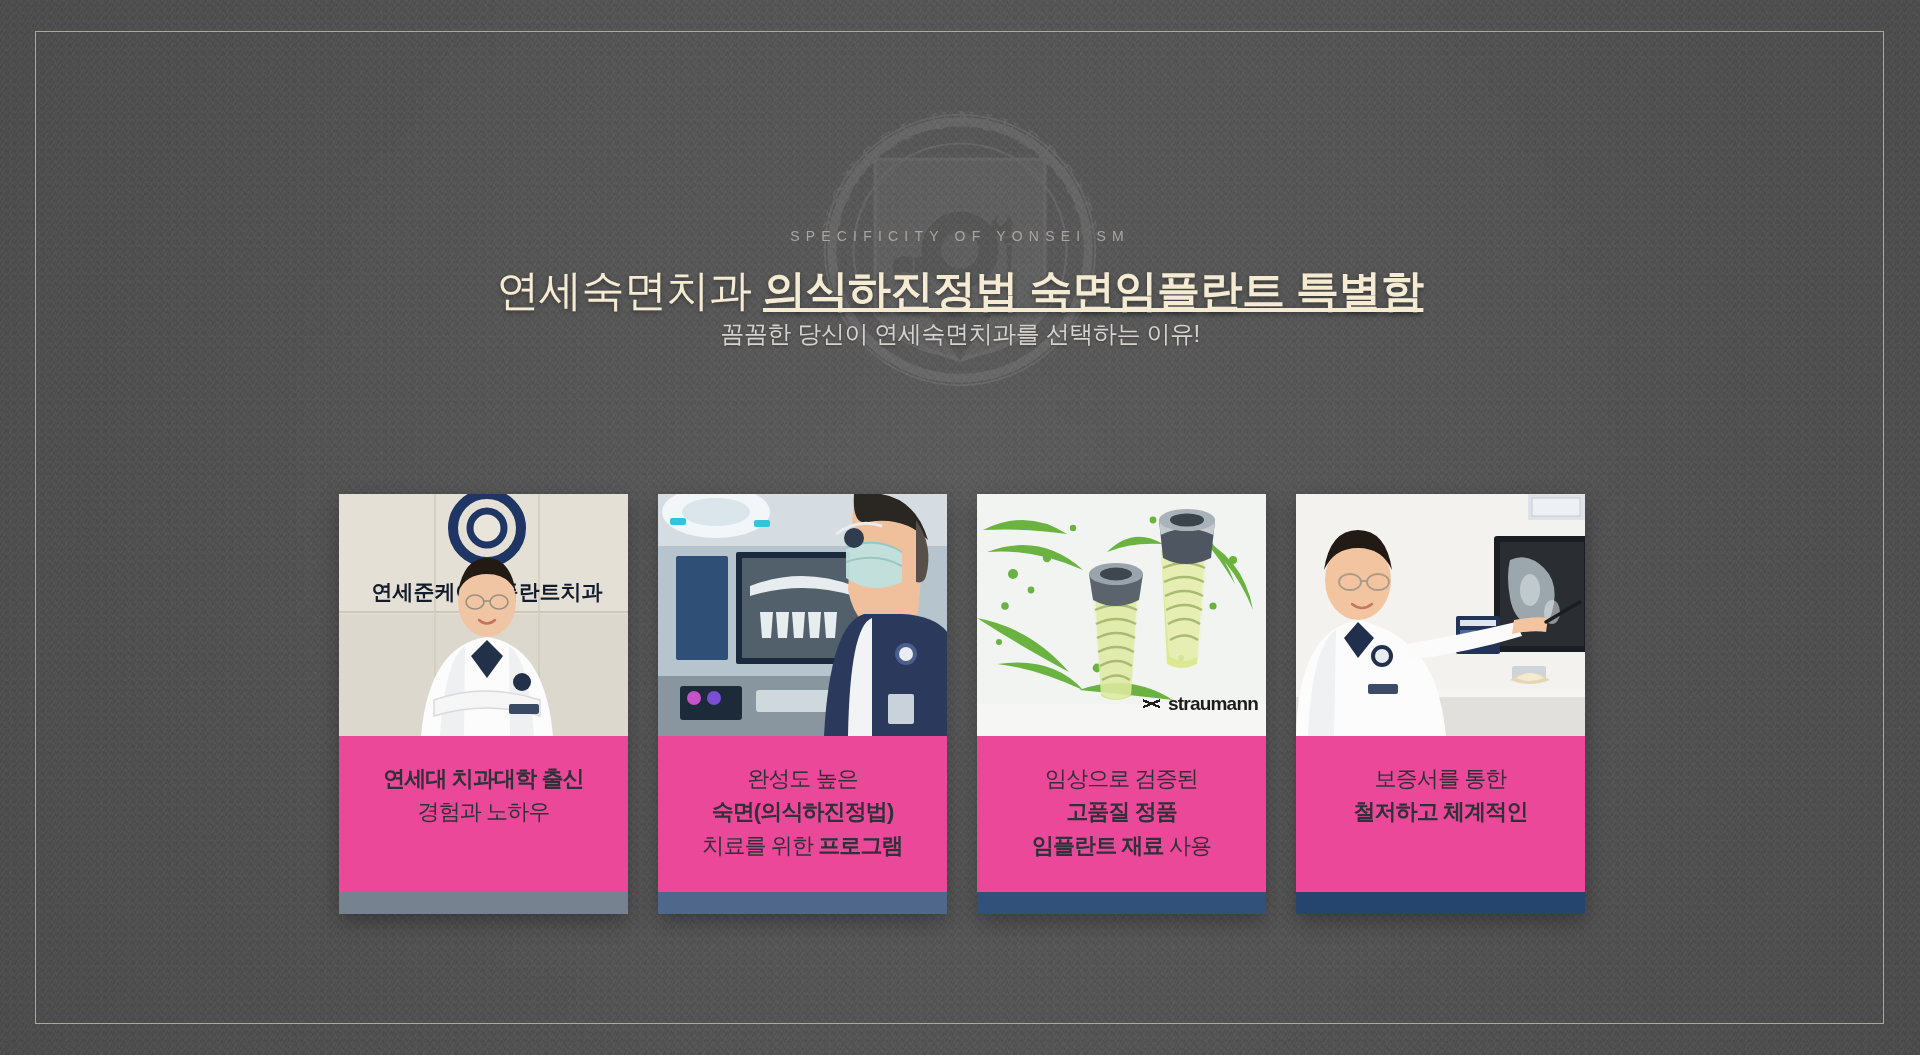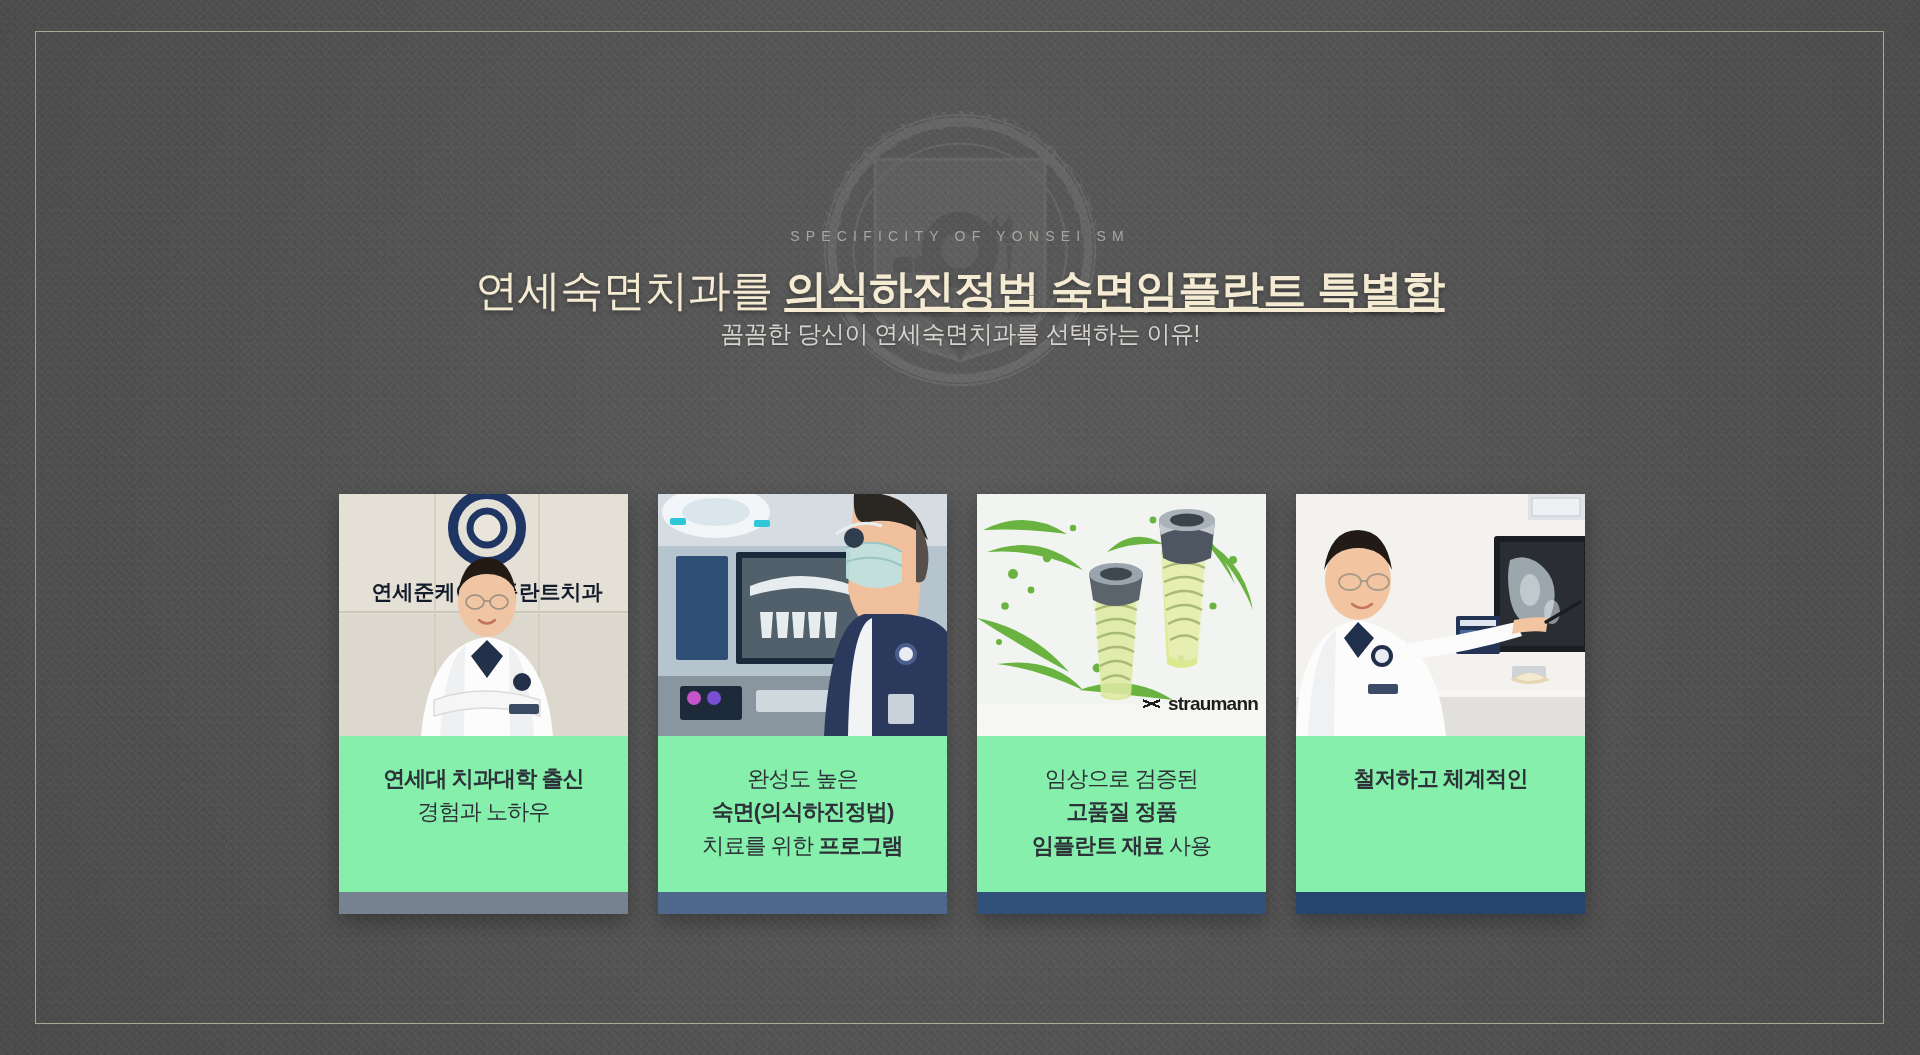--- a/index.html
+++ b/index.html
@@ -98,21 +98,21 @@
   }
   .card-photo{
     position:relative;
     height:242px; width:100%;
     overflow:hidden;
     background:#cfd3d6;
   }
   .card-photo svg{ position:absolute; inset:0; width:100%; height:100%; display:block; }
 
   .card-body{
-    background:#86efac;
+    background:#ec4899;
     padding:26px 10px 30px;
     text-align:center;
     flex:1 0 auto;
   }
   .card-line{
     font-size:22px;
     line-height:1.52;
     color:#2d3238;
     letter-spacing:-0.9px;
     white-space:nowrap;
@@ -178,21 +178,21 @@
       </g>
 
       <path d="M150,262 L118,216 L182,216 Z" fill="#4a4a4a"></path>
       <text x="150" y="204" font-size="14" font-family="'Liberation Serif',serif" fill="#4a4a4a" text-anchor="middle" letter-spacing="2">1885</text>
     </svg>
   </div>
 
   <div id="header">
     <div id="eyebrow">SPECIFICITY OF YONSEI SM</div>
     <div id="headline">
-      <span class="light">연세숙면치과를 </span><span class="strong">의식하진정법 숙면임플란트 특별함</span>
+      <span class="light">연세숙면치과 </span><span class="strong">의식하진정법 숙면임플란트 특별함</span>
     </div>
     <div id="subhead">꼼꼼한 당신이 연세숙면치과를 선택하는 이유!</div>
   </div>
 
   <div id="cards">
 
     <div class="card">
       <div class="card-photo">
         <svg viewBox="0 0 289 242" preserveAspectRatio="xMidYMid slice">
           <rect width="289" height="242" fill="#ddd8cd"></rect>
@@ -394,19 +394,20 @@
           <circle cx="86" cy="162" r="11" fill="#22304c"></circle>
           <circle cx="86" cy="162" r="7" fill="#e9edf2"></circle>
           <rect x="72" y="190" width="30" height="10" rx="2" fill="#3c4c66"></rect>
 
           <path d="M110,150 q60,-10 110,-22 l6,14 q-52,16 -112,24 Z" fill="#fbfbfb"></path>
           <path d="M218,126 q22,-4 34,-2 l-2,14 q-14,-2 -34,2 Z" fill="#f2c4a0"></path>
           <line x1="250" y1="128" x2="284" y2="108" stroke="#1a1d21" stroke-width="3.4" stroke-linecap="round"></line>
         </svg>
       </div>
       <div class="card-body">
+        <div class="card-line">보증서를 통한</div>
         <div class="card-line b">철저하고 체계적인</div>
       </div>
       <div class="card-bar" style="background:#25456e"></div>
     </div>
 
   </div>
 </div>
 
 </body></html>

